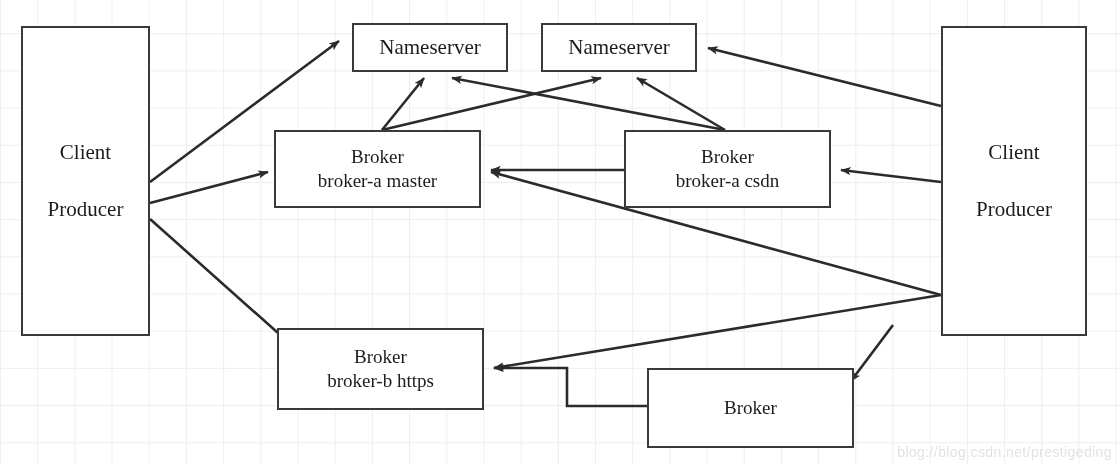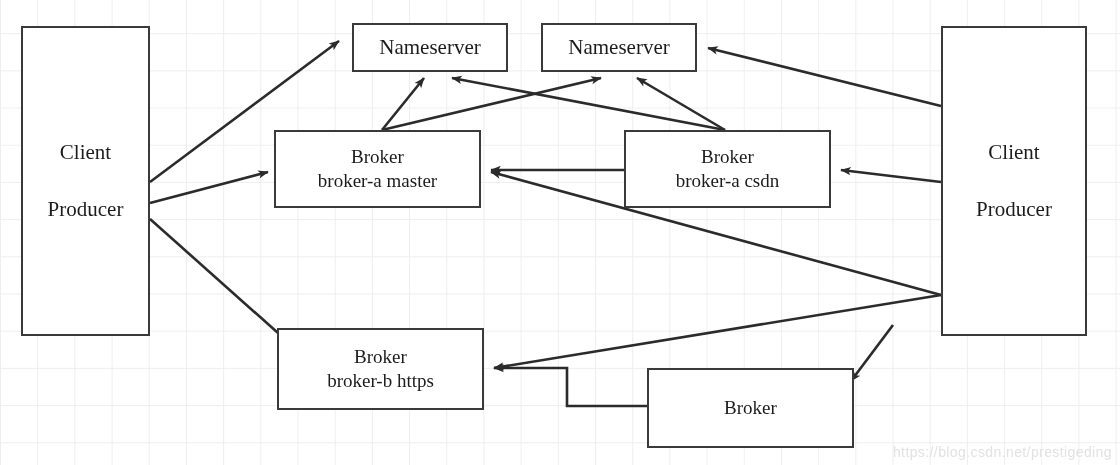--- a/index.html
+++ b/index.html
@@ -136,15 +136,15 @@
 
   <div class="node" style="left:647px; top:368px; width:207px; height:80px;">
     <span class="ln bk-label">Broker</span>
   </div>
 
   <div class="node tall" style="left:941px; top:26px; width:146px; height:310px;">
     <span class="ln first cl-label">Client</span>
     <span class="ln cl-label">Producer</span>
   </div>
 
-  <div class="watermark">https://blog.csdn.net/prestigeding</div>
+  <div class="watermark">blog://blog.csdn.net/prestigeding</div>
 
 </div>
 
 </body></html>

